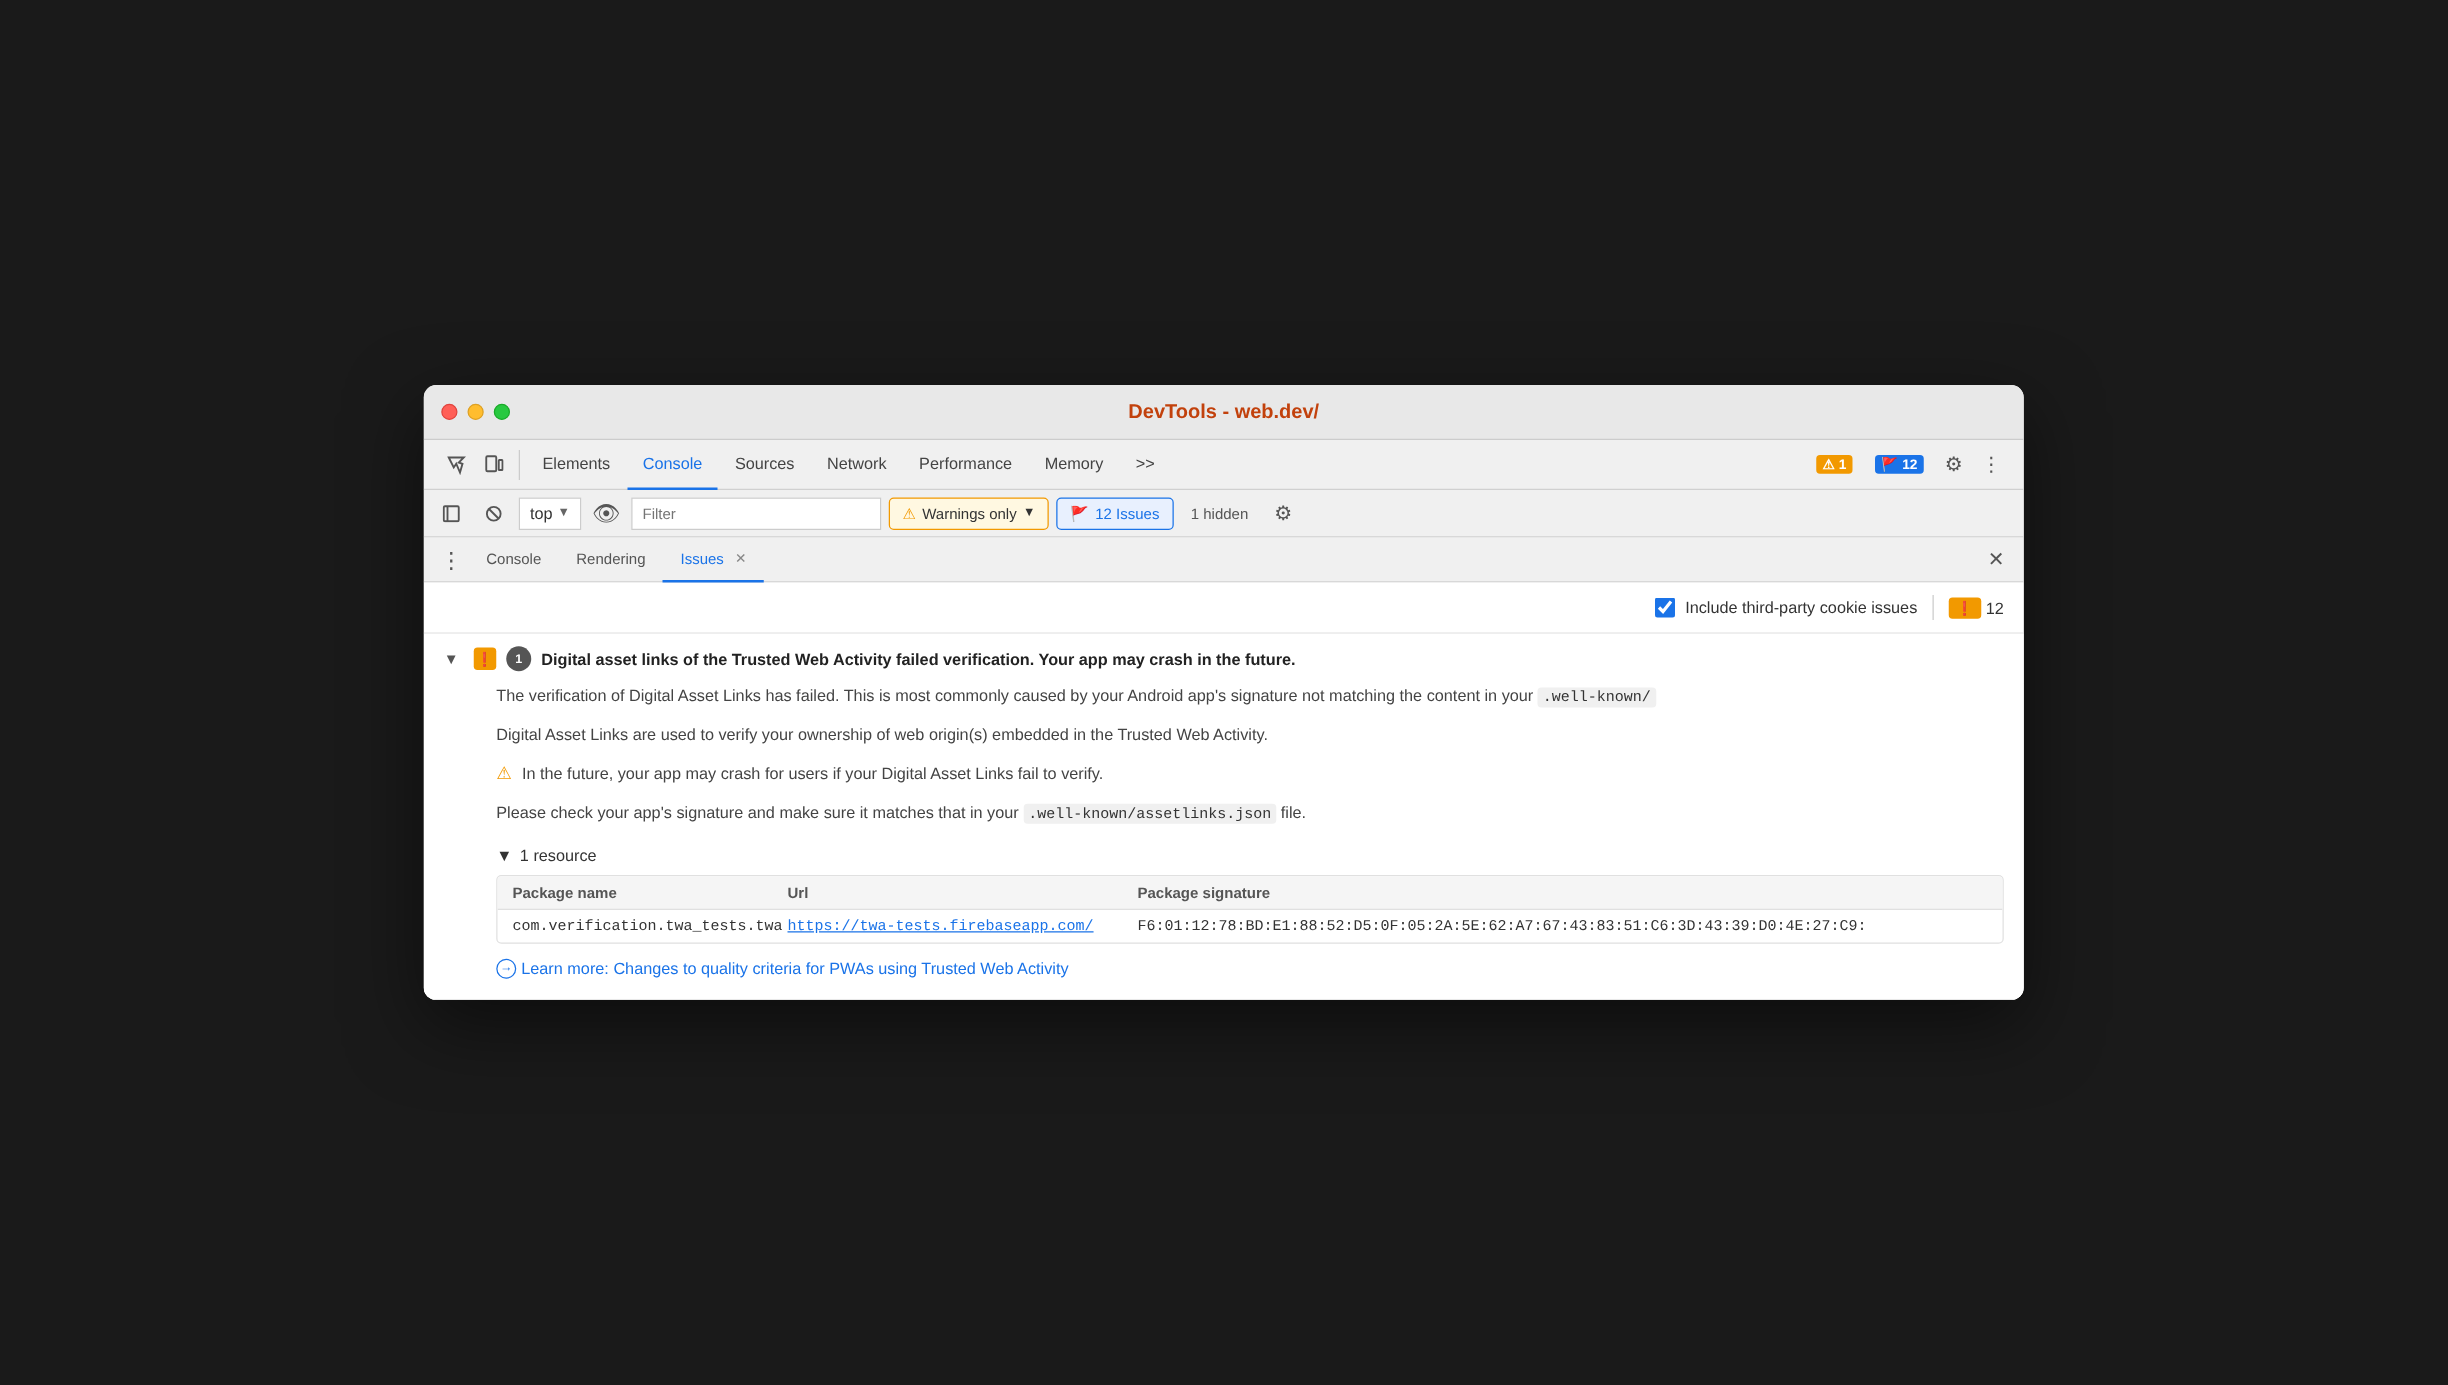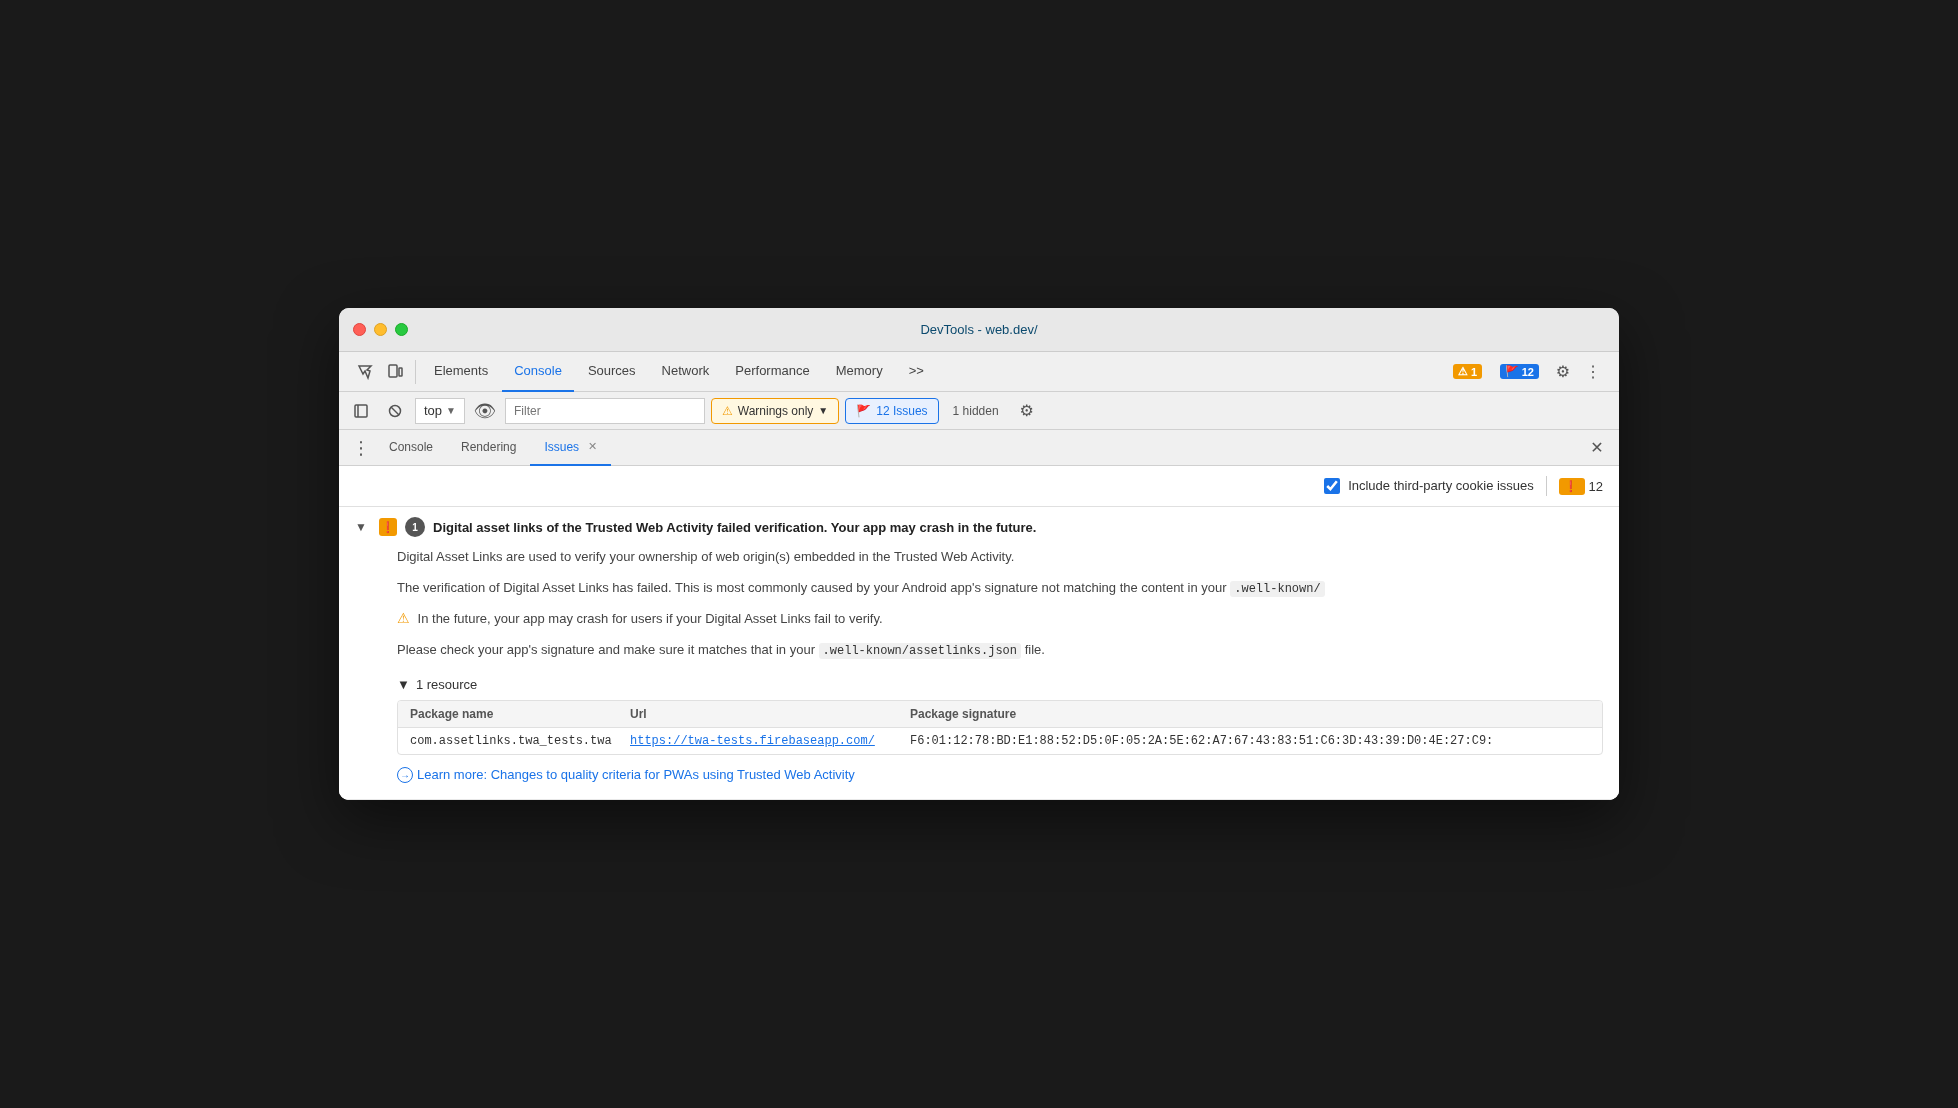--- a/index.html
+++ b/index.html
@@ -37,23 +37,23 @@
     .traffic-light {
       width: 13px;
       height: 13px;
       border-radius: 50%;
       cursor: pointer;
     }
     .tl-red { background: #ff5f57; border: 1px solid #e0443e; }
     .tl-yellow { background: #ffbd2e; border: 1px solid #dea123; }
     .tl-green { background: #28c940; border: 1px solid #1aab29; }
     .titlebar-title {
-      font-size: 13px;
-      color: #0c4a6e;
-      font-weight: 400;
+      font-size: 16px;
+      color: #c2410c;
+      font-weight: 700;
     }
     
     .devtools-toolbar {
       background: #f0f0f0;
       border-bottom: 1px solid #d0d0d0;
       display: flex;
       align-items: center;
       height: 40px;
       padding: 0 12px;
       gap: 2px;
@@ -595,24 +595,24 @@
       <div class="issue-header">
         <span class="chevron">▼</span>
         <div class="issue-warning-icon">❗</div>
         <div class="issue-count-circle">
           <span>1</span>
         </div>
         <span class="issue-title">Digital asset links of the Trusted Web Activity failed verification. Your app may crash in the future.</span>
       </div>
 
       <div class="issue-body">
-        <p class="issue-desc">Digital Asset Links are used to verify your ownership of web origin(s) embedded in the Trusted Web Activity.</p>
         <p class="issue-desc">
           <span>The verification of Digital Asset Links has failed. This is most commonly caused by your Android app's signature not matching the content in your </span><code>.well-known/</code>
         </p>
+        <p class="issue-desc">Digital Asset Links are used to verify your ownership of web origin(s) embedded in the Trusted Web Activity.</p>
 
         <div class="issue-warning-line">
           <span class="inline-warning-icon">⚠</span>
           <span class="issue-warning-text">In the future, your app may crash for users if your Digital Asset Links fail to verify.</span>
         </div>
 
         <p class="issue-check-text">
           <span>Please check your app's signature and make sure it matches that in your </span><code>.well-known/assetlinks.json</code><span> file.</span>
         </p>
 
@@ -623,21 +623,21 @@
             <span>1 resource</span>
           </div>
 
           <div class="resource-table">
             <div class="resource-table-header">
               <span>Package name</span>
               <span>Url</span>
               <span>Package signature</span>
             </div>
             <div class="resource-table-row">
-              <span>com.assetlinks.twa_tests.twa</span>
+              <span>com.verification.twa_tests.twa</span>
               <span style="color:#1a73e8; cursor:pointer; text-decoration:underline;">https://twa-tests.firebaseapp.com/</span>
               <span>F6:01:12:78:BD:E1:88:52:D5:0F:05:2A:5E:62:A7:67:43:83:51:C6:3D:43:39:D0:4E:27:C9:</span>
             </div>
           </div>
         </div>
 
         <div class="learn-more">
           <a href="#">
             <span class="circle-arrow">→</span>
             <span>Learn more: Changes to quality criteria for PWAs using Trusted Web Activity</span>

